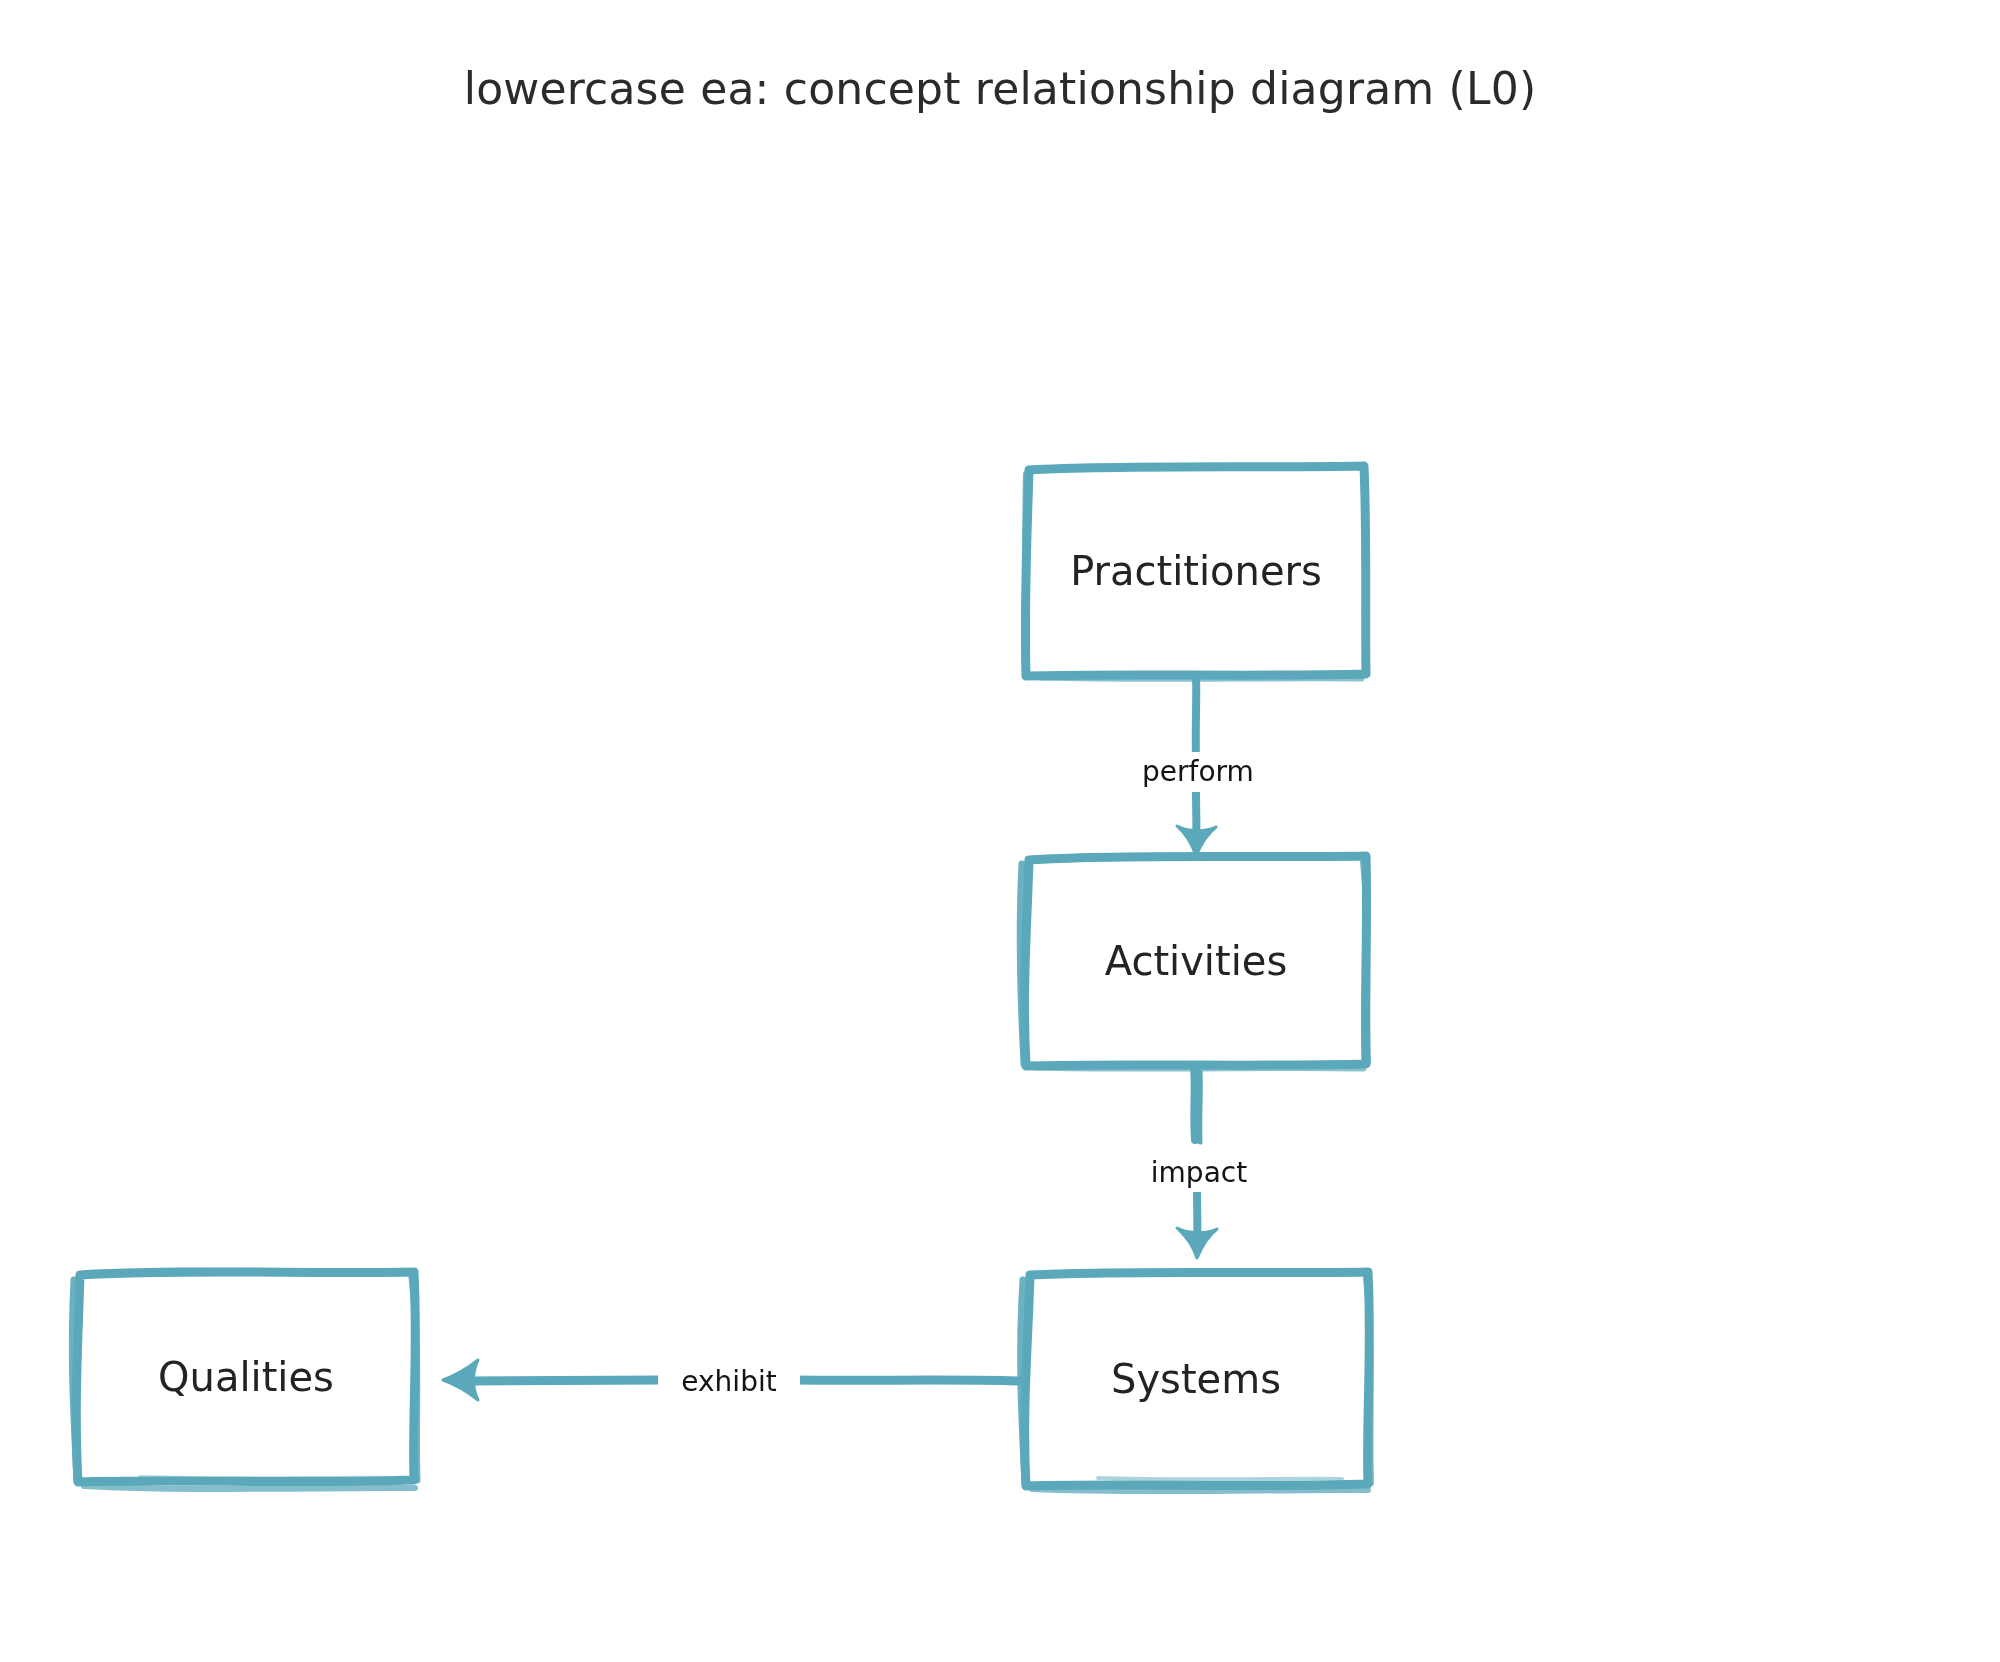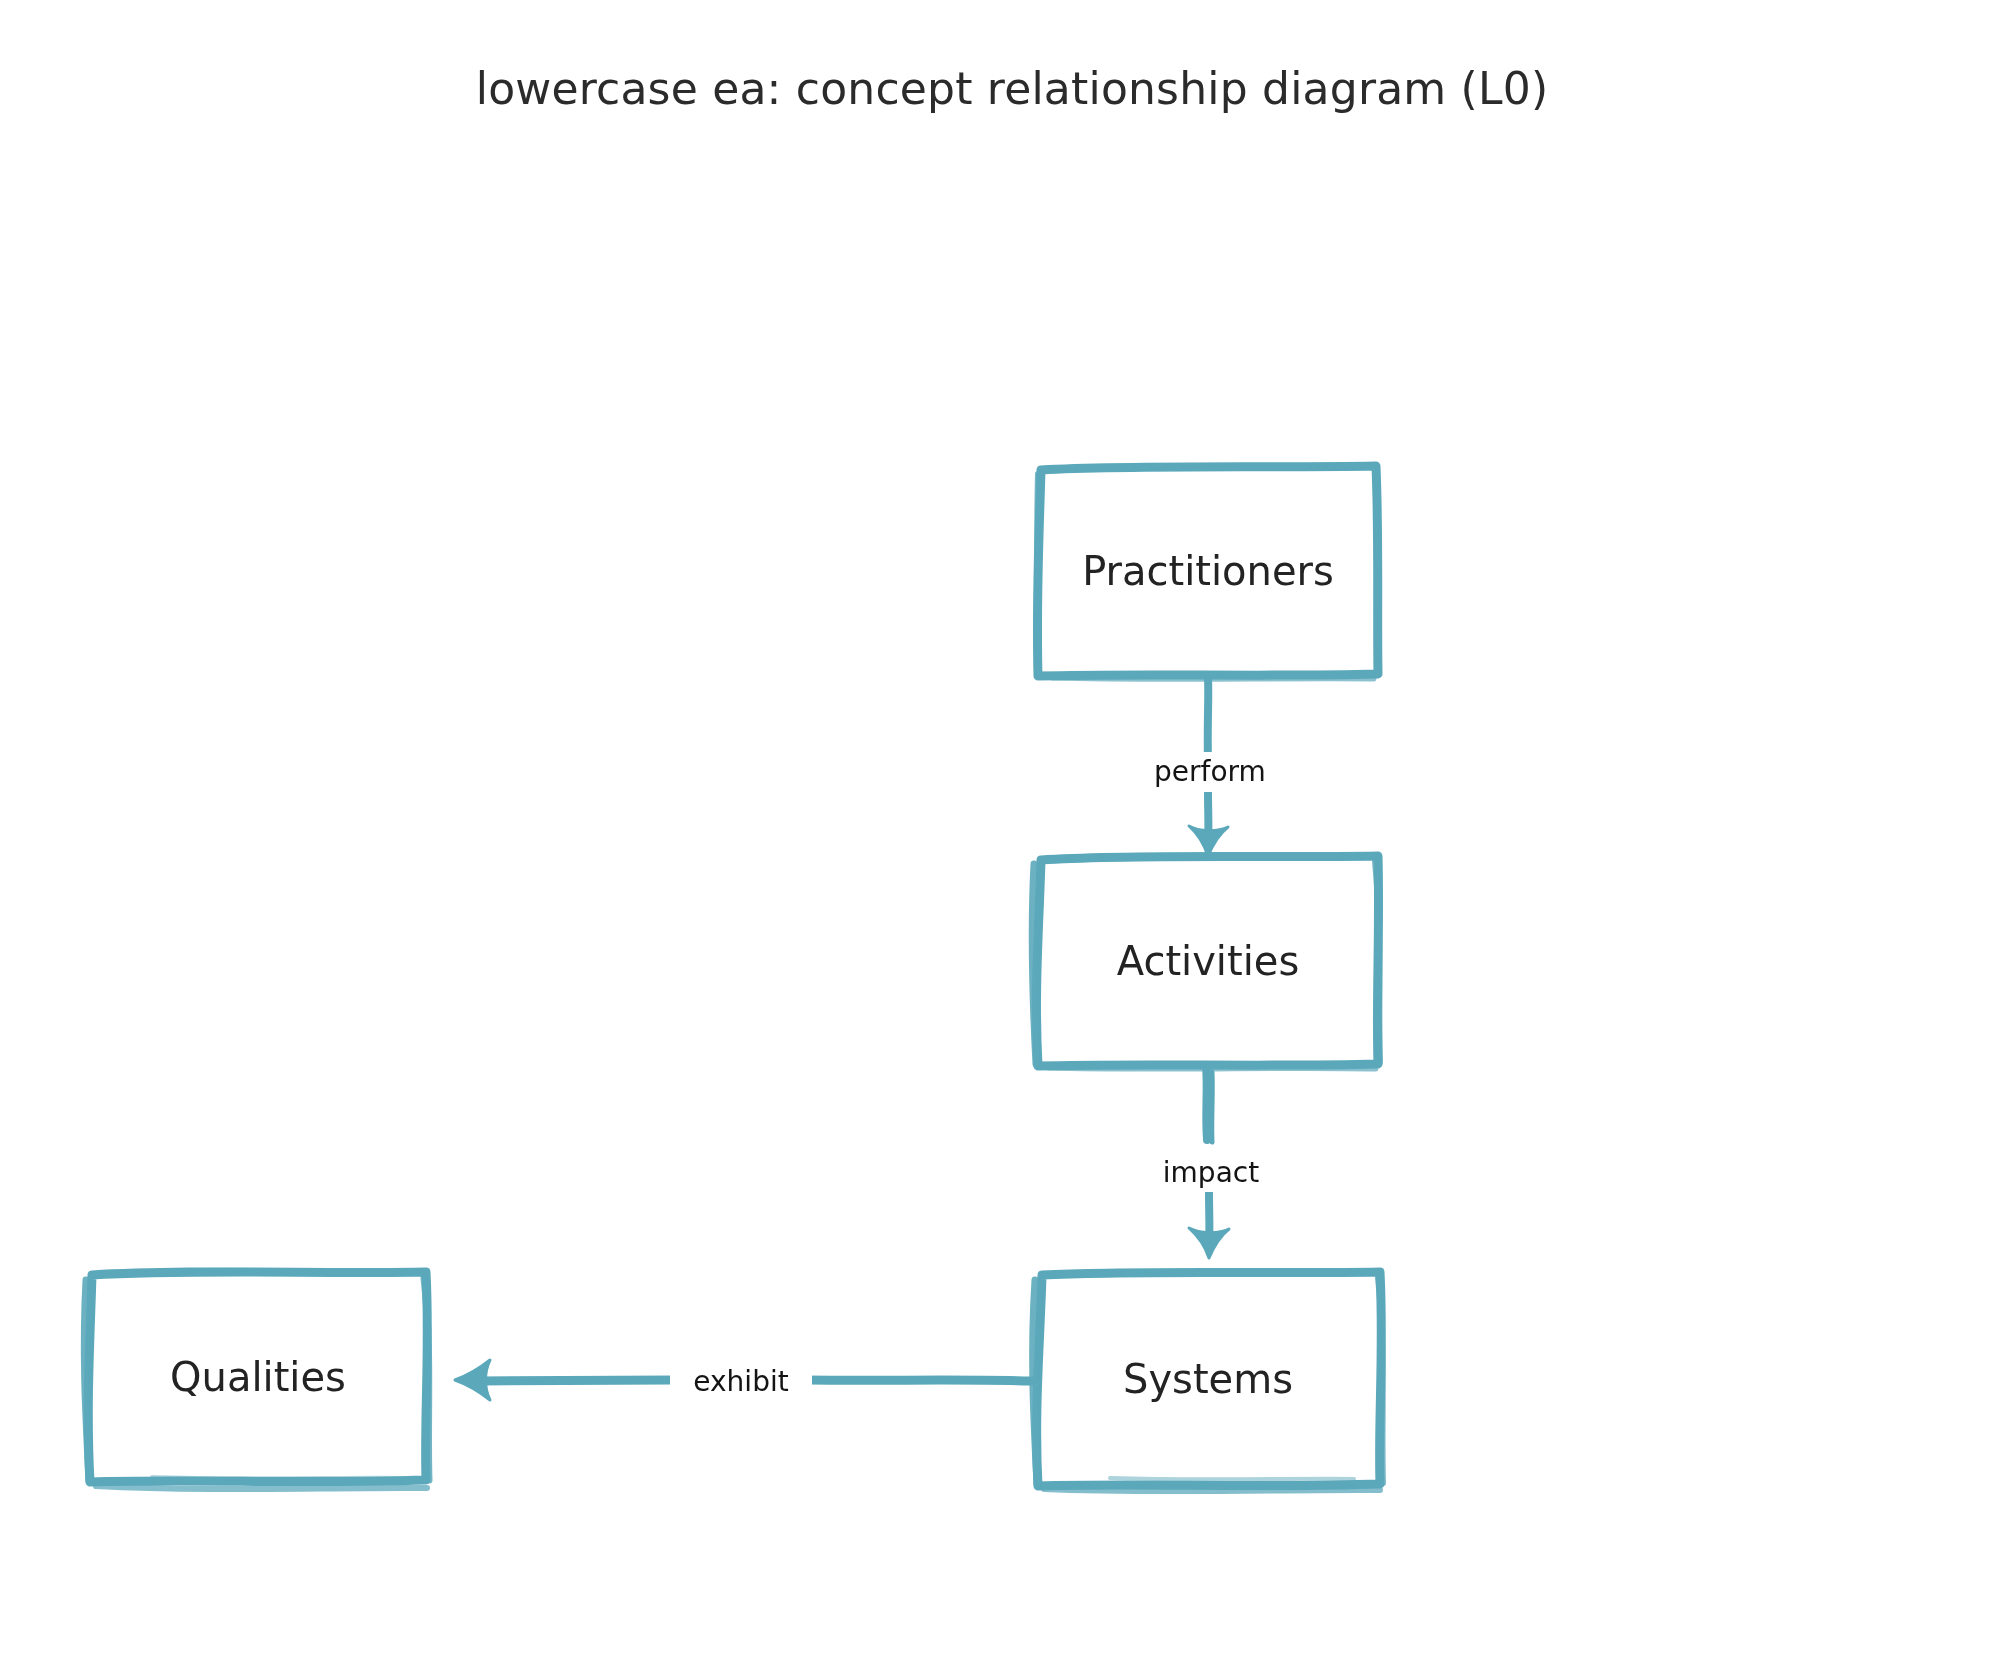--- a/index.html
+++ b/index.html
@@ -10,21 +10,21 @@
   body {
     width: 2000px;
     height: 1662px;
     position: relative;
     overflow: hidden;
     font-family: "DejaVu Sans", sans-serif;
   }
 
   #diagram-root {
     position: absolute;
-    left: 12px; top: 0;
+    left: 0; top: 0;
     width: 1619px;
     height: 1662px;
   }
 
   svg#scene {
     position: absolute;
     left: 0; top: 0;
     width: 2000px;
     height: 1662px;
     display: block;

